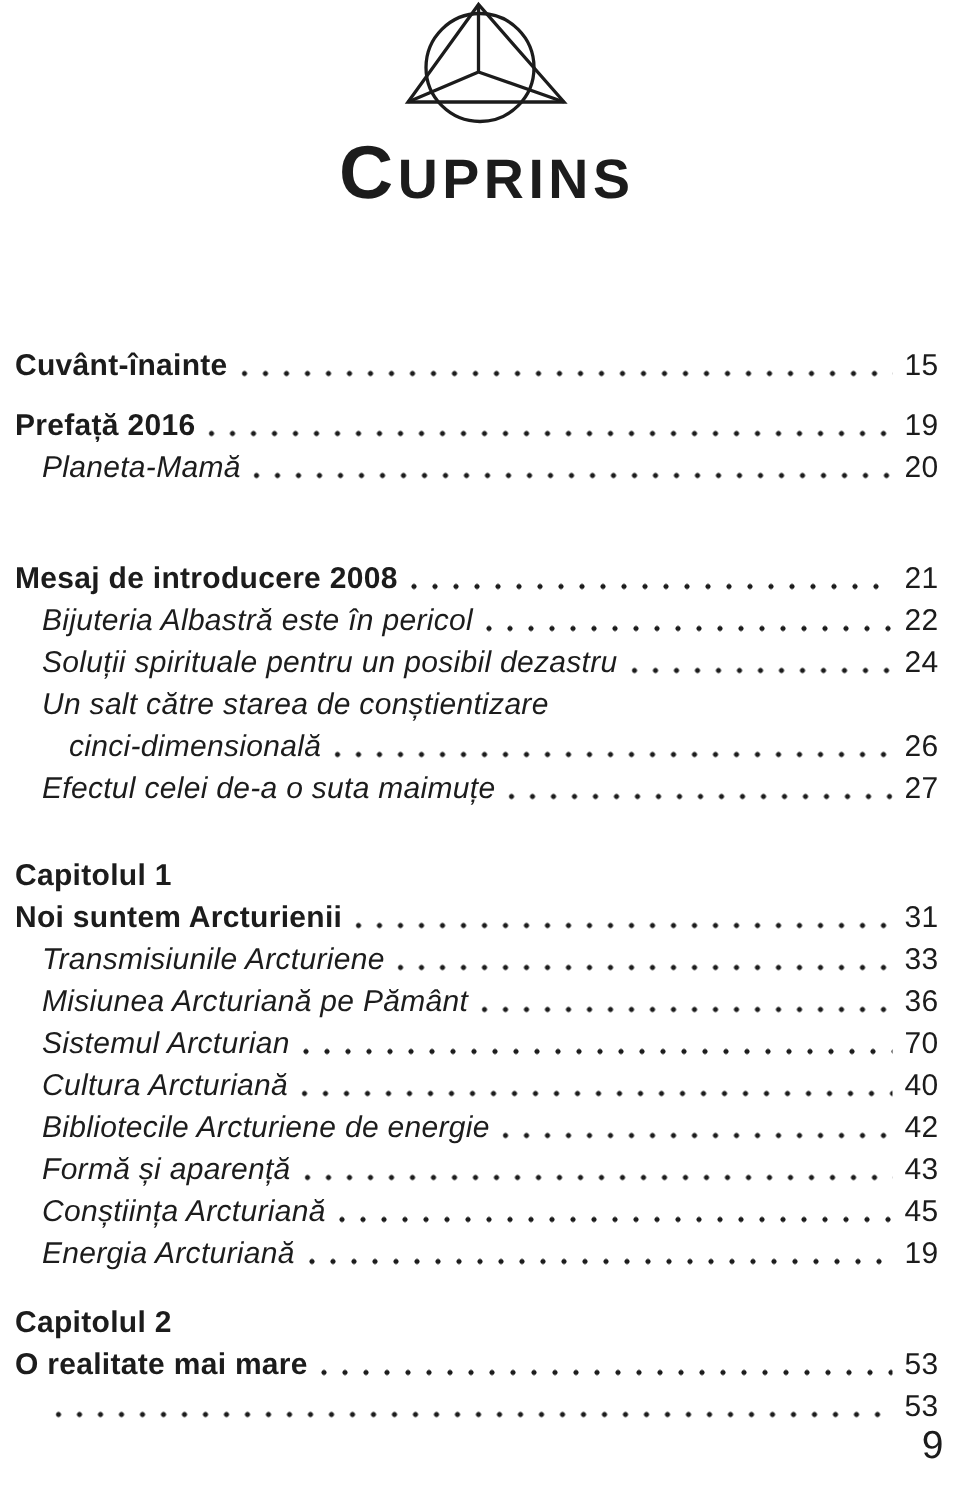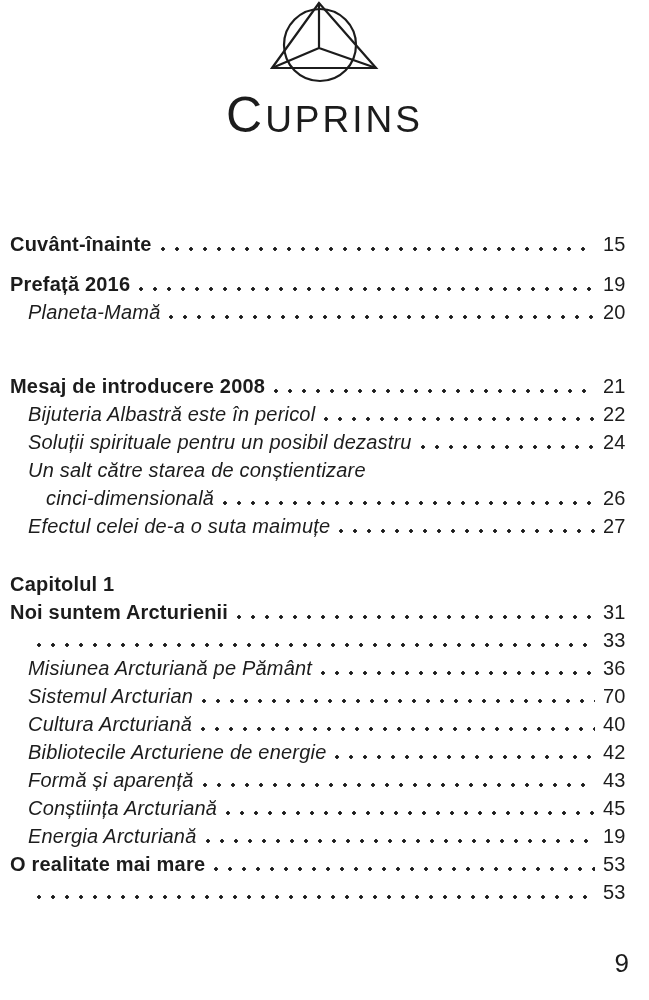--- a/index.html
+++ b/index.html
@@ -14,21 +14,21 @@
     position: relative;
     width: 649px; height: 1000px;
     background: #ffffff;
     overflow: hidden;
   }
   .header { text-align: center; padding-top: 0; }
   .logo-wrap { display: block; margin: 0 auto; width: 132px; height: 88px; }
   .title {
     margin: 4px 0 0 0;
     font-family: "Liberation Sans", "DejaVu Sans", sans-serif;
-    font-weight: 400;
+    font-weight: 700;
     letter-spacing: 3px;
     line-height: 46px;
     white-space: nowrap;
   }
   .title .initial { font-size: 50px; }
   .title .rest { font-size: 37px; }
   .toc {
     position: absolute;
     left: 10px; right: 16px; top: 230px;
     font-size: 20px;
@@ -132,20 +132,21 @@
       </div>
       <div class="row bold ind0" style="margin-top: 30px;">
         <span class="entry-text">Capitolul 1</span>
       </div>
       <div class="row bold ind0">
         <span class="entry-text">Noi suntem Arcturienii</span>
         <span class="leader"></span>
         <span class="pagenum">31</span>
       </div>
       <div class="row italic ind1">
+        <span class="entry-text">Transmisiunile Arcturiene</span>
         <span class="leader"></span>
         <span class="pagenum">33</span>
       </div>
       <div class="row italic ind1">
         <span class="entry-text">Misiunea Arcturiană pe Pământ</span>
         <span class="leader"></span>
         <span class="pagenum">36</span>
       </div>
       <div class="row italic ind1">
         <span class="entry-text">Sistemul Arcturian</span>
@@ -170,20 +171,23 @@
       <div class="row italic ind1">
         <span class="entry-text">Conștiința Arcturiană</span>
         <span class="leader"></span>
         <span class="pagenum">45</span>
       </div>
       <div class="row italic ind1">
         <span class="entry-text">Energia Arcturiană</span>
         <span class="leader"></span>
         <span class="pagenum">19</span>
       </div>
+      <div class="row bold ind0" style="margin-top: 18px;">
+        <span class="entry-text">Capitolul 2</span>
+      </div>
       <div class="row bold ind0">
         <span class="entry-text">O realitate mai mare</span>
         <span class="leader"></span>
         <span class="pagenum">53</span>
       </div>
       <div class="row italic ind1">
         <span class="leader"></span>
         <span class="pagenum">53</span>
       </div>
     </div>

